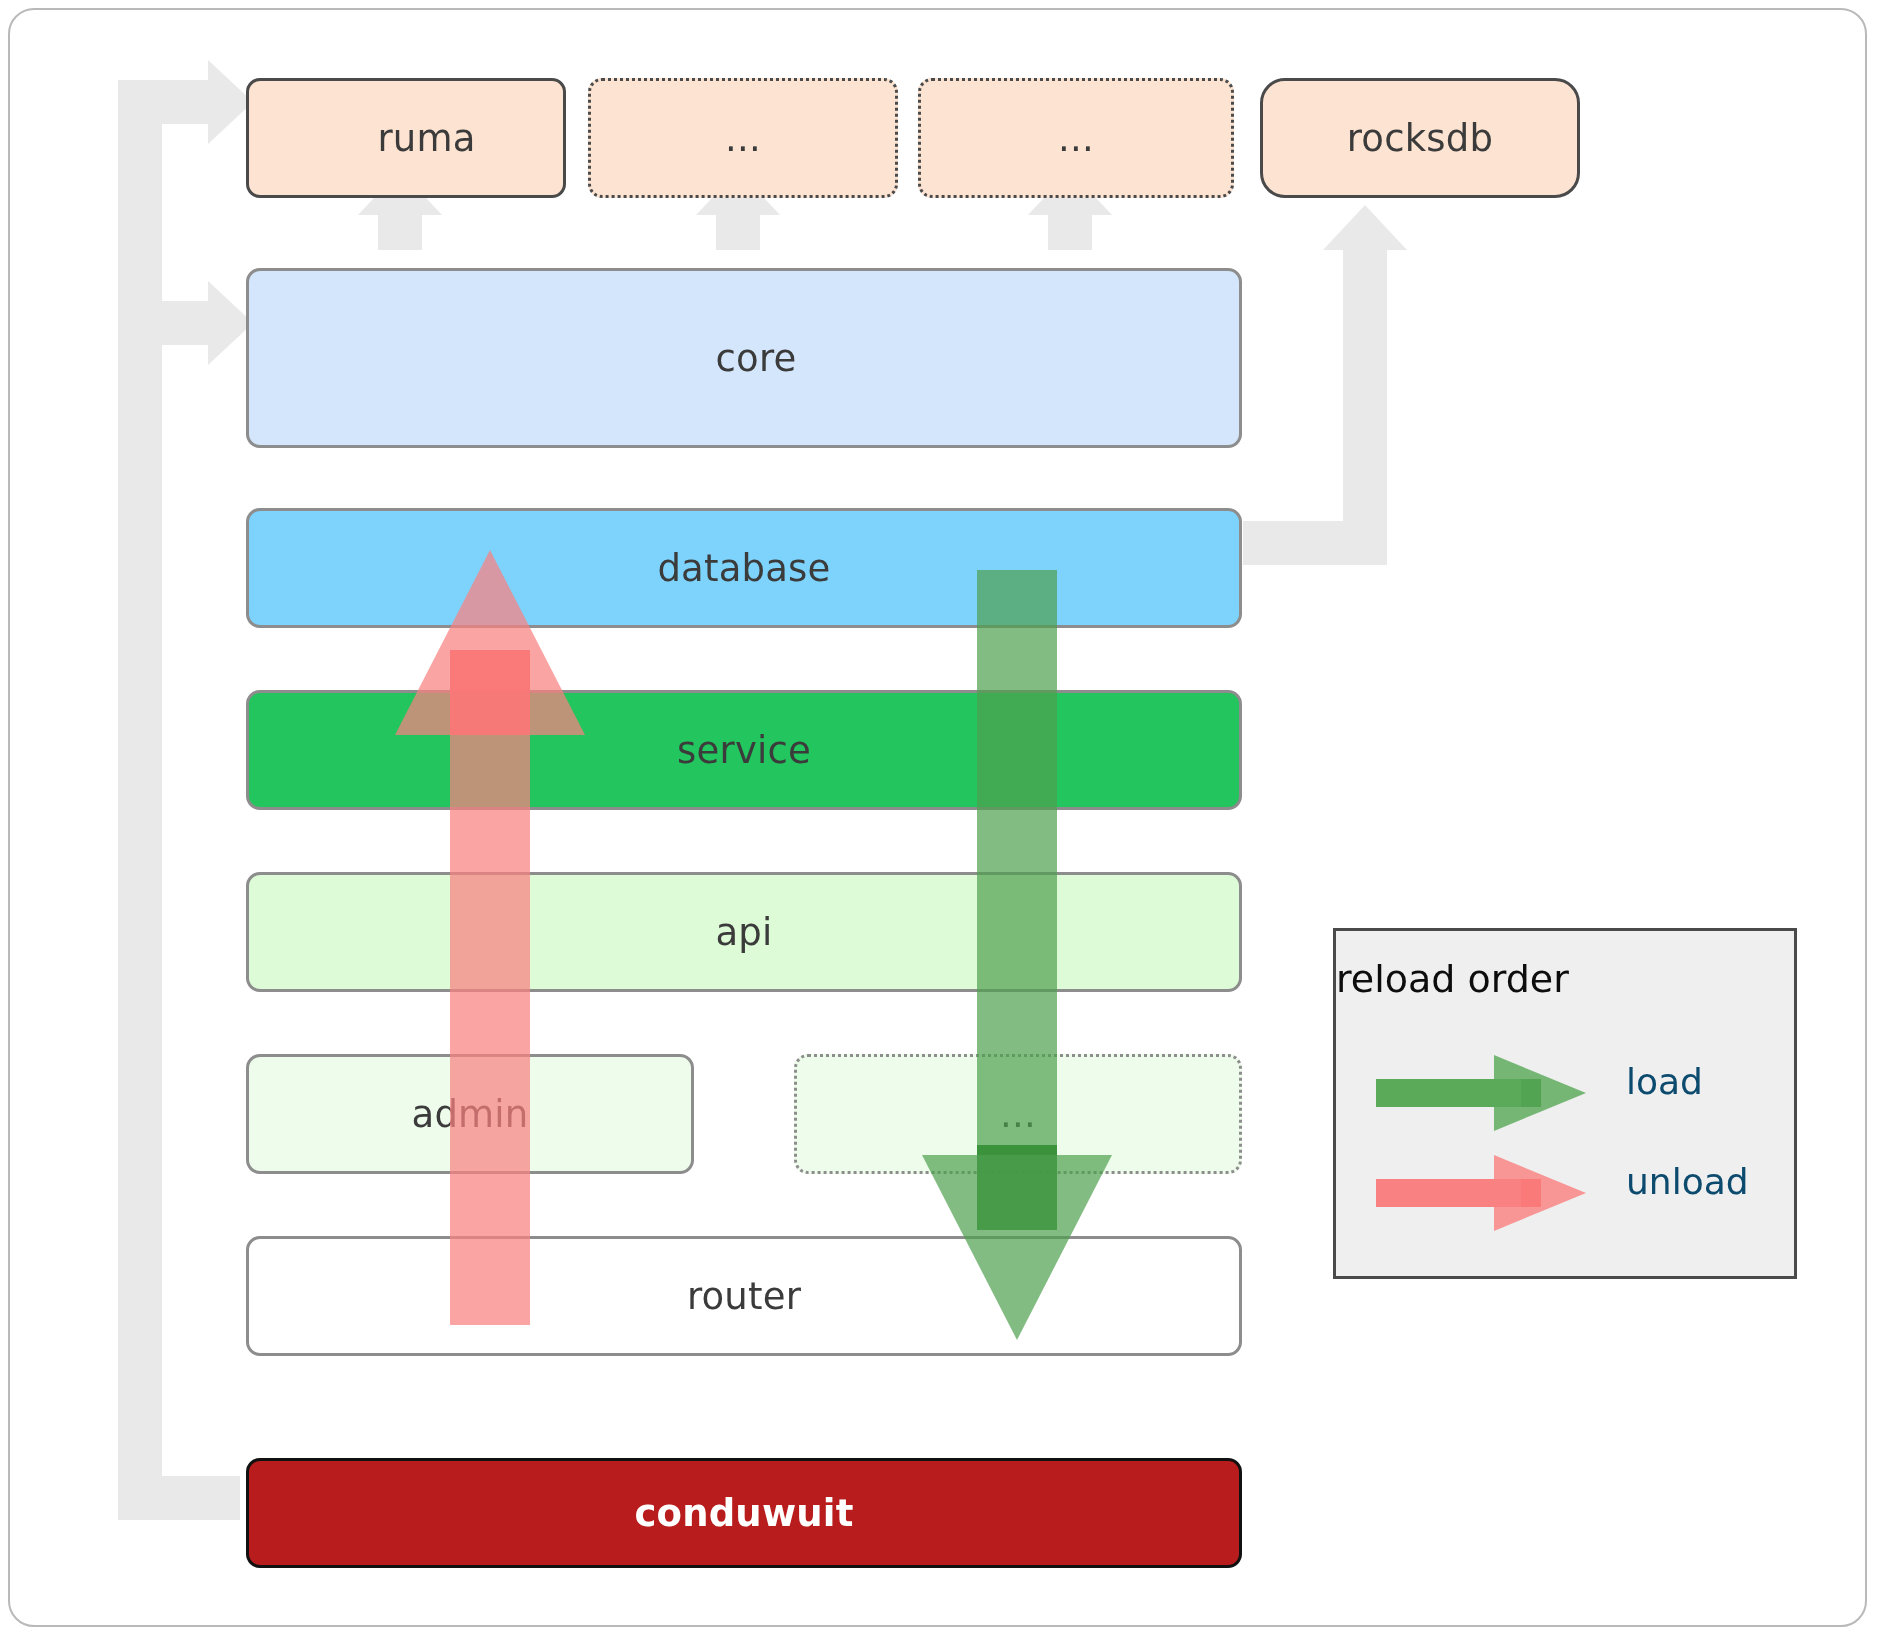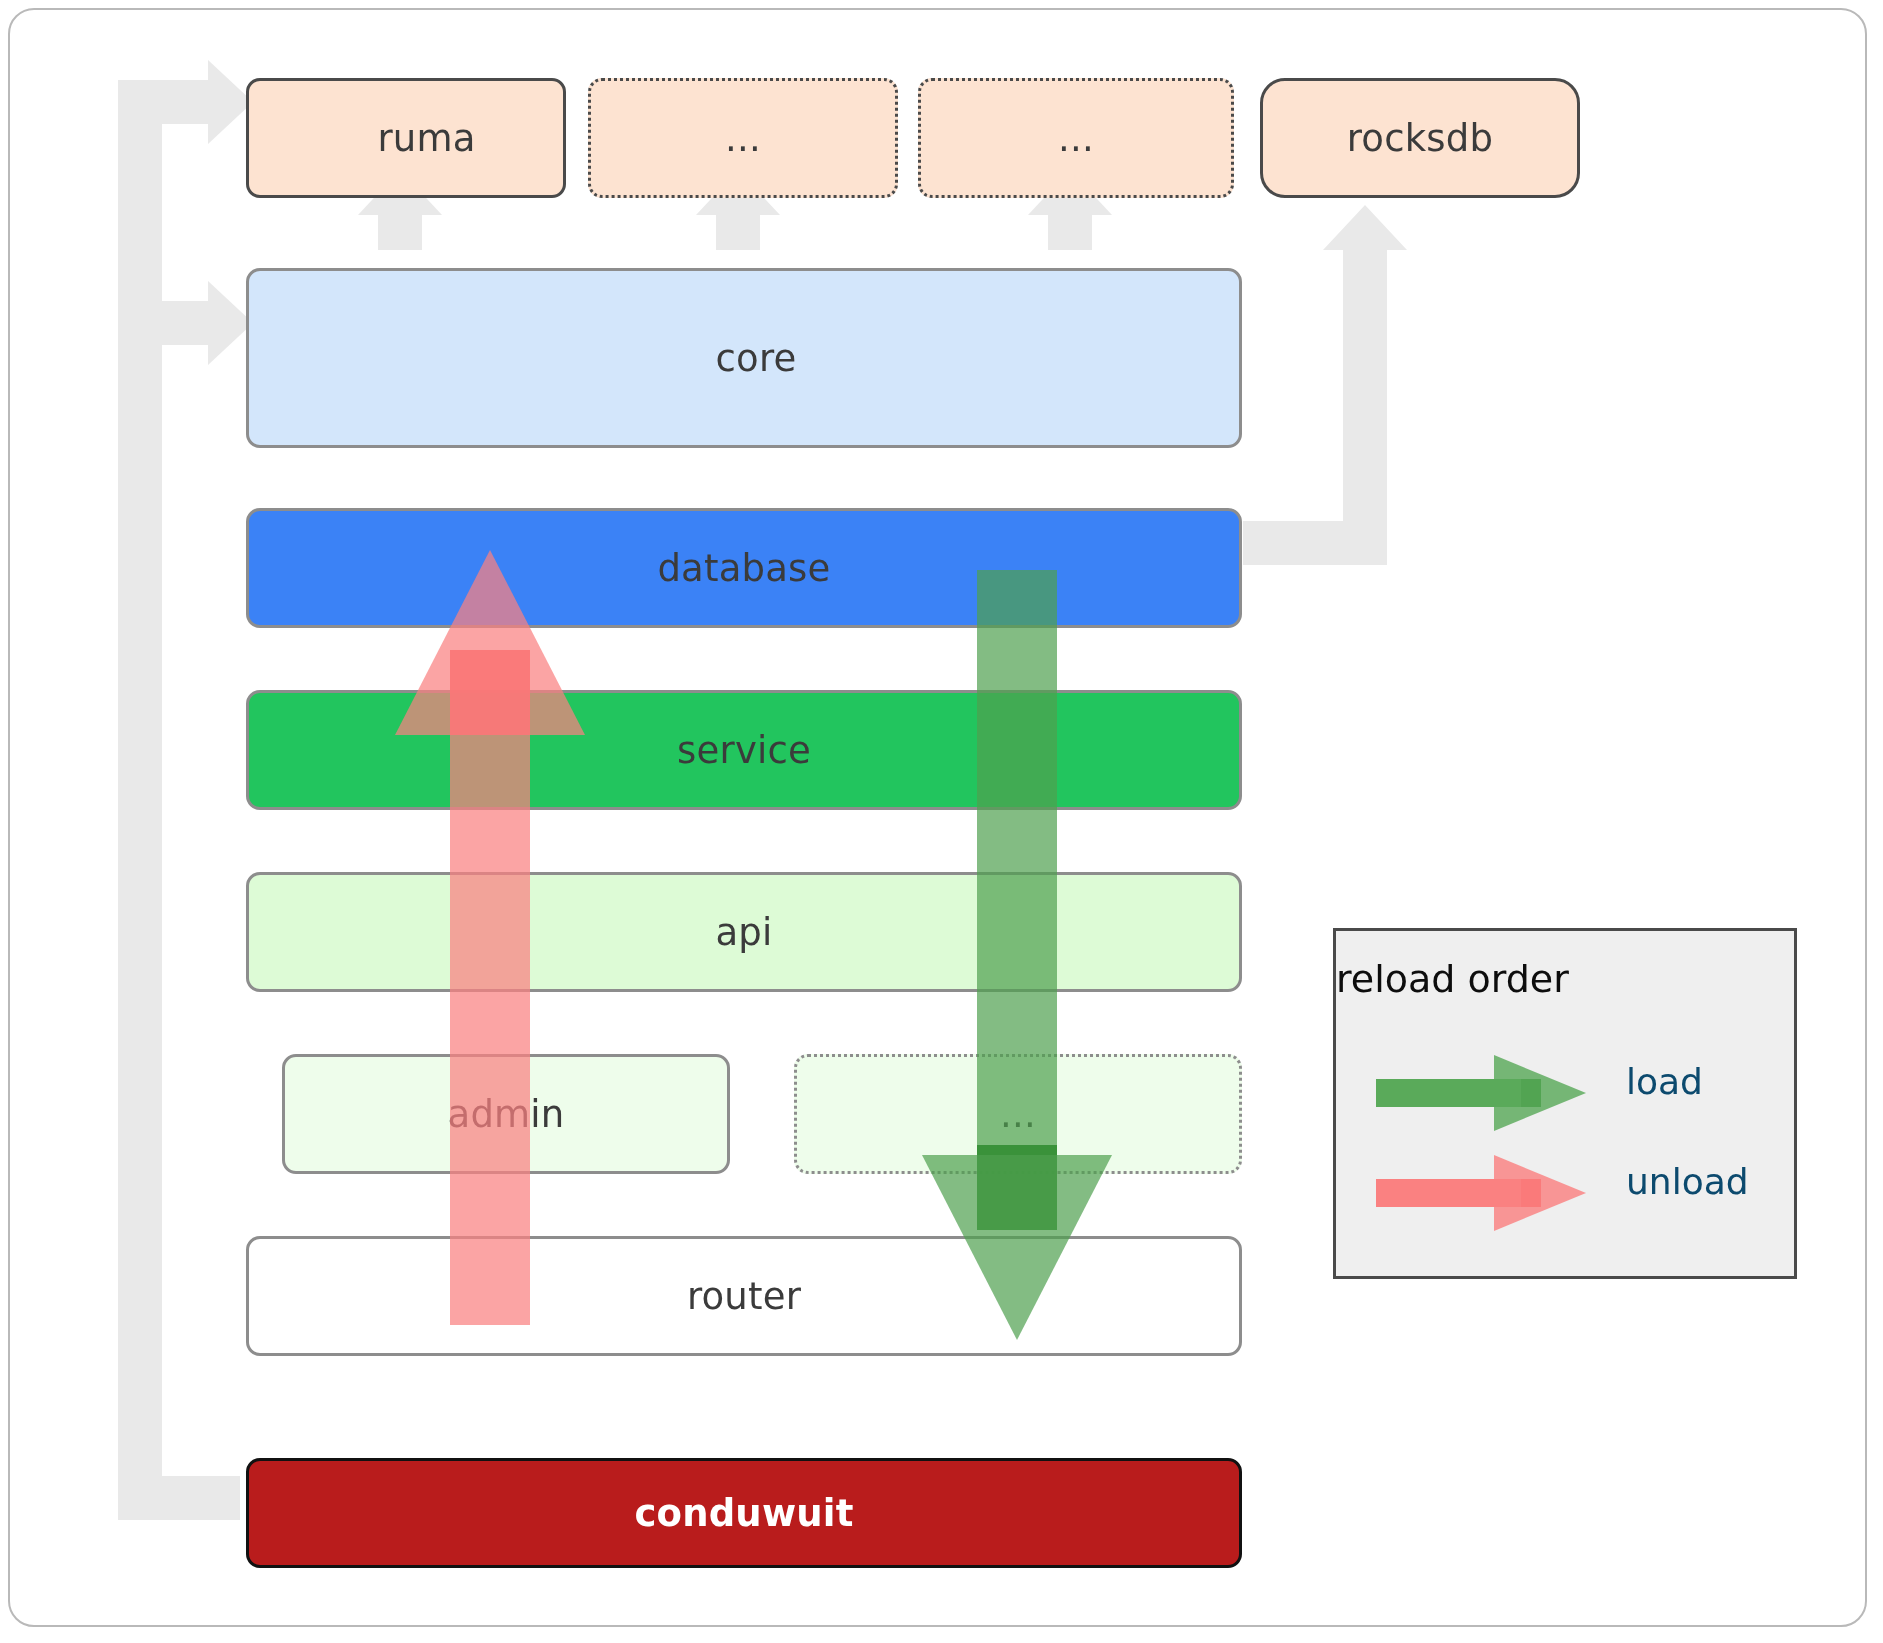--- a/index.html
+++ b/index.html
@@ -58,24 +58,24 @@
     border: 3px solid #8d8d8d;
   }
 
   
   .layer {
     border: 3px solid #8d8d8d;
   }
   .layer.dotted {
     border: 3px dotted #8d8d8d;
   }
-  .l-database { background: #3b82f6; }
+  .l-database { background: #7dd3fc; }
   .l-service  { background: #22c55e; }
   .l-api      { background: #ddfbd6; }
-  .l-admin    { background: #eefdeb; margin-left: 36px; }
+  .l-admin    { background: #eefdeb; }
   .l-dots     { background: #eefdeb; }
   .l-router   { background: #ffffff; }
 
   
   .conduwuit {
     background: #b91c1c;
     border: 3px solid #111111;
     color: #ffffff;
     font-weight: bold;
   }

